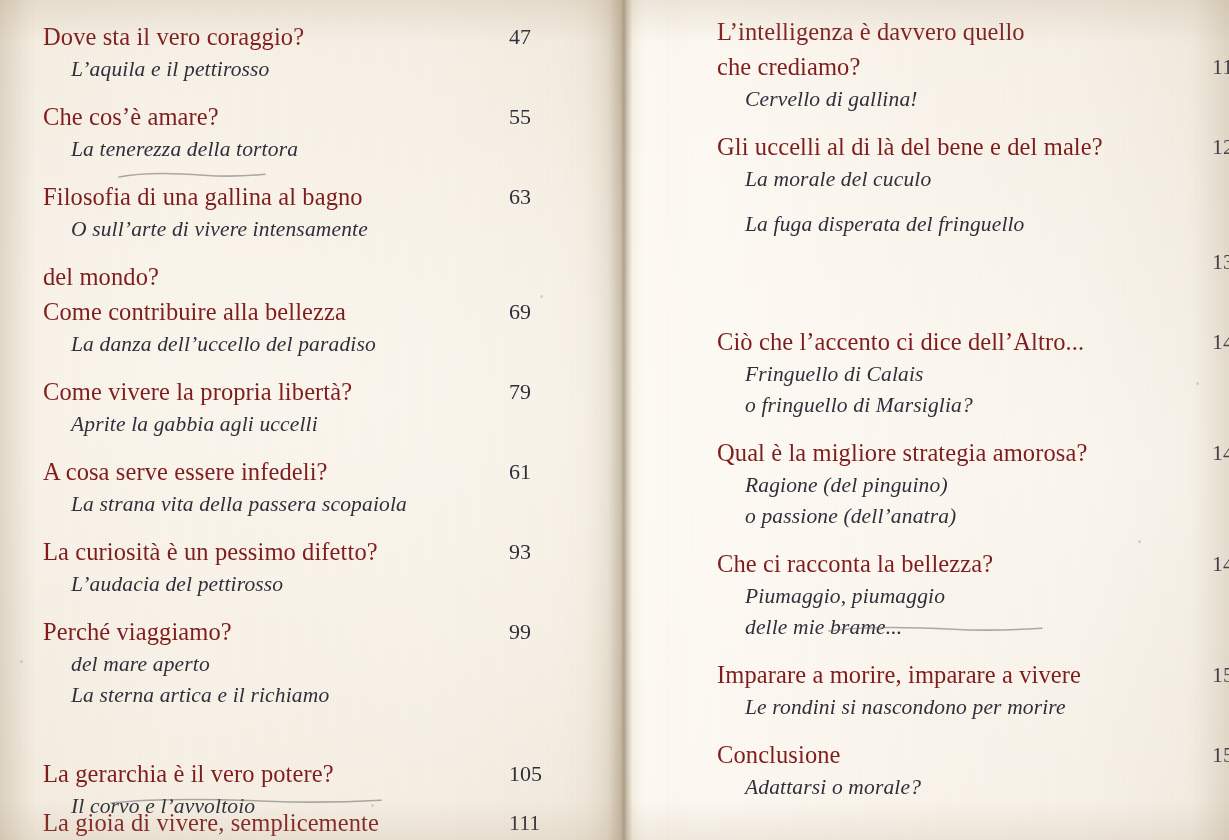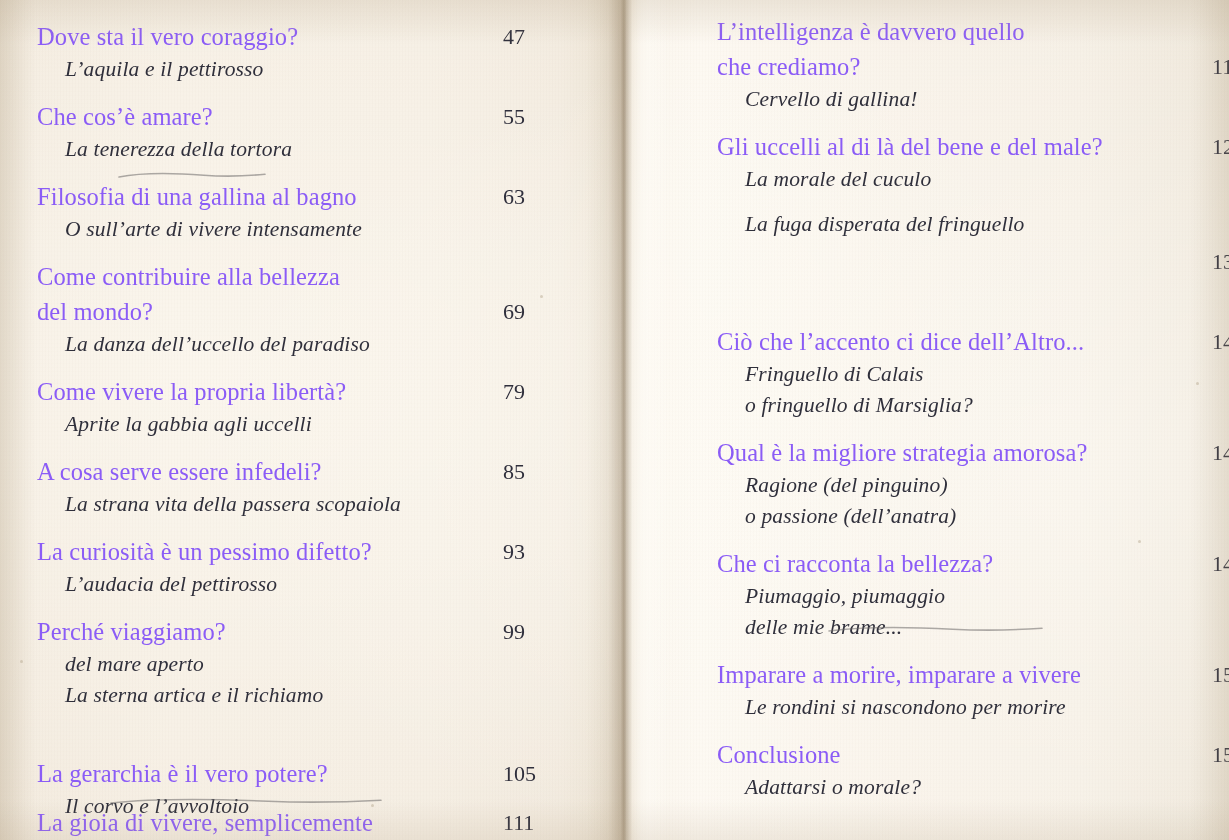--- a/index.html
+++ b/index.html
@@ -107,21 +107,21 @@
       rgba(120,98,68,0.26),
       rgba(120,98,68,0.05));
   }
 
   
   .page {
     position: absolute;
     top: 0;
     height: 840px;
   }
-  #page-left  { left: 4px;    width: 600px; padding-left: 48px; }
+  #page-left  { left: 10px;    width: 600px; padding-left: 48px; }
   #page-right { left: 666px; width: 563px; }
 
   .toc-list {
     position: absolute;
     left: 0; right: 0;
     margin: 0;
     padding: 0;
     list-style: none;
   }
 
@@ -134,21 +134,21 @@
     position: relative;
     display: block;
   }
   .title-lines {
     display: block;
   }
   .title-line {
     display: block;
     font-size: 24.5px;
     line-height: 35px;
-    color: #8b5cf6;
+    color: #7f1d1d;
     letter-spacing: .1px;
     white-space: nowrap;
   }
   .subtitle-lines {
     display: block;
     padding-left: 28px;
   }
   .subtitle-line {
     display: block;
     font-style: italic;
@@ -235,22 +235,22 @@
             </span>
             <span class="subtitle-lines">
               <span class="subtitle-line">O sull’arte di vivere intensamente</span>
             </span>
           </div>
           <span class="page-num" style="top: 0px;">63</span>
         </li>
         <li class="toc-entry" style="position: absolute; left: 33px; right: 0px; top: 259px;">
           <div class="entry-head">
             <span class="title-lines">
+              <span class="title-line">del mondo?</span>
               <span class="title-line">Come contribuire alla bellezza</span>
-              <span class="title-line">del mondo?</span>
             </span>
             <span class="subtitle-lines">
               <span class="subtitle-line">La danza dell’uccello del paradiso</span>
             </span>
           </div>
           <span class="page-num" style="top: 35px;">69</span>
         </li>
         <li class="toc-entry" style="position: absolute; left: 33px; right: 0px; top: 374px;">
           <div class="entry-head">
             <span class="title-lines">
@@ -264,21 +264,21 @@
         </li>
         <li class="toc-entry" style="position: absolute; left: 33px; right: 0px; top: 454px;">
           <div class="entry-head">
             <span class="title-lines">
               <span class="title-line">A cosa serve essere infedeli?</span>
             </span>
             <span class="subtitle-lines">
               <span class="subtitle-line">La strana vita della passera scopaiola</span>
             </span>
           </div>
-          <span class="page-num" style="top: 0px;">85</span>
+          <span class="page-num" style="top: 0px;">61</span>
         </li>
         <li class="toc-entry" style="position: absolute; left: 33px; right: 0px; top: 534px;">
           <div class="entry-head">
             <span class="title-lines">
               <span class="title-line">La curiosità è un pessimo difetto?</span>
             </span>
             <span class="subtitle-lines">
               <span class="subtitle-line">L’audacia del pettirosso</span>
             </span>
           </div>

